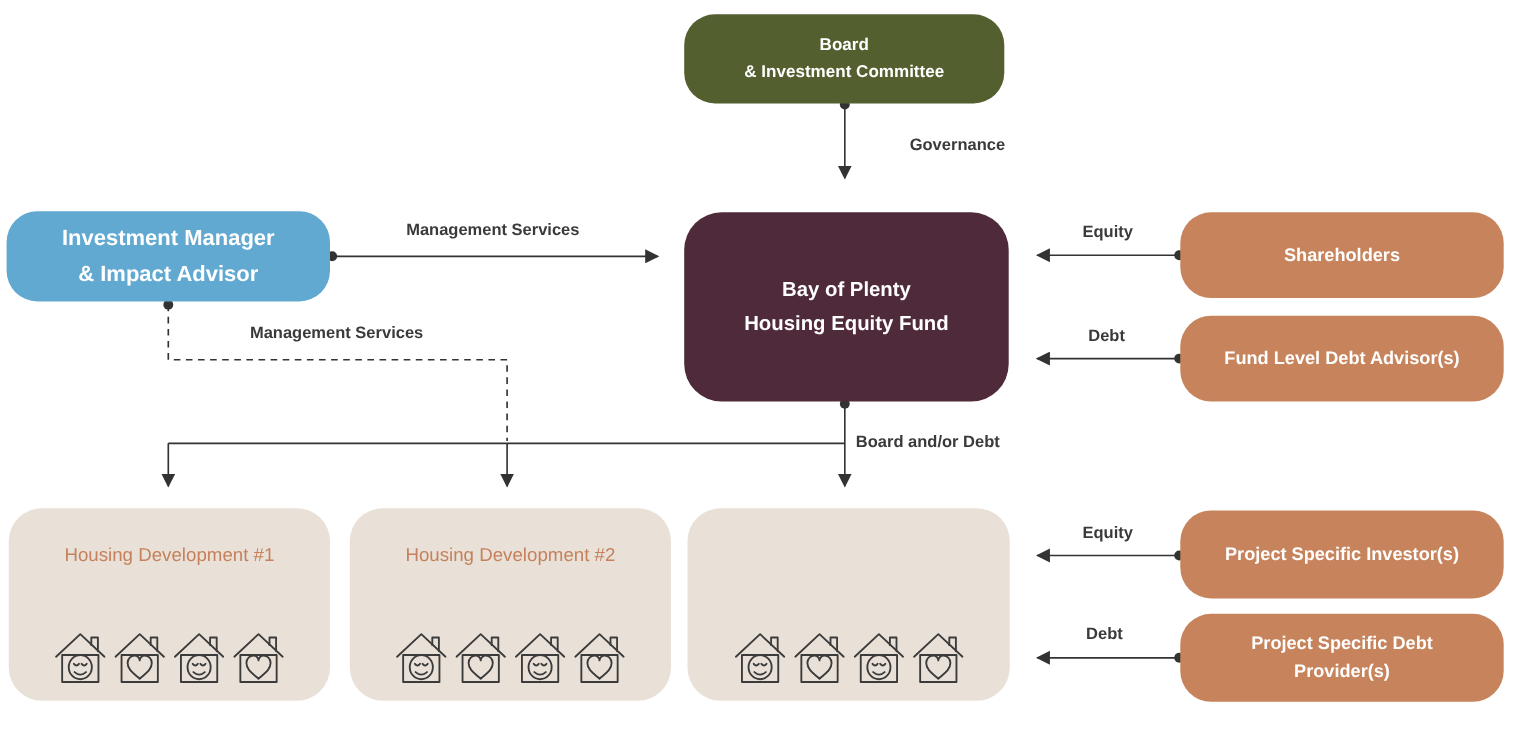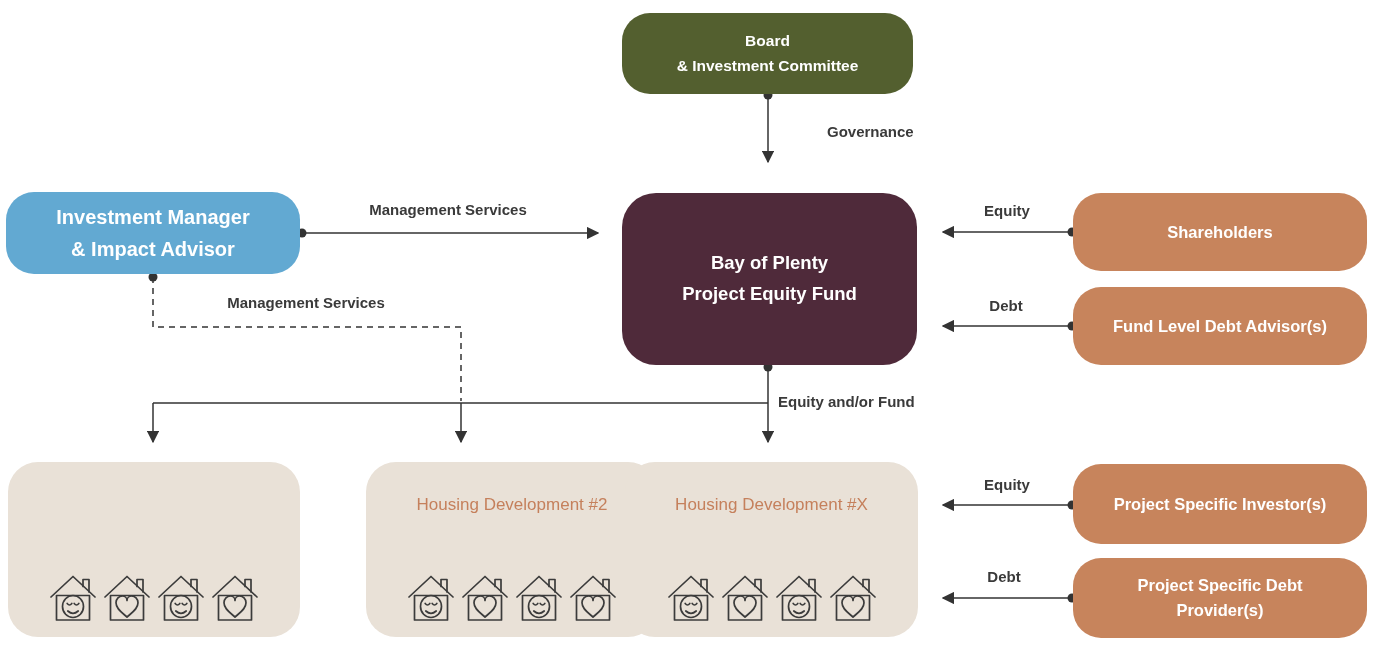--- a/index.html
+++ b/index.html
@@ -63,21 +63,21 @@
   .node-proj-inv { top: 464px; height: 80px; }
   .node-proj-debt { top: 558px; height: 80px; }
 
   .dev-box {
     position: absolute;
     top: 462px; width: 292px; height: 175px;
     background: var(--development-beige, #e9e1d7);
     border-radius: 30px;
   }
   .dev-1 { left: 8px; }
-  .dev-2 { left: 318px; margin-left: 48px; }
+  .dev-2 { left: 318px; }
   .dev-3 { left: 625px; width: 293px; }
   .dev-title {
     position: absolute;
     top: 33px; left: 0; width: 100%;
     text-align: center;
     color: var(--development-title, #c5805c);
     font-size: 17px; font-weight: 400;
   }
   .house-row {
     position: absolute;
@@ -181,32 +181,33 @@
     </g>
   </svg>
 
   <div class="node node-board">Board
 &amp; Investment Committee</div>
 
   <div class="node node-manager">Investment Manager
 &amp; Impact Advisor</div>
 
   <div class="node node-fund">Bay of Plenty
-Project Equity Fund</div>
+Housing Equity Fund</div>
 
   <div class="node node-orange node-shareholders">Shareholders</div>
 
   <div class="node node-orange node-fund-debt">Fund Level Debt Advisor(s)</div>
 
   <div class="node node-orange node-proj-debt">Project Specific Debt
 Provider(s)</div>
 
   <div class="node node-orange node-proj-inv">Project Specific Investor(s)</div>
 
   <div class="dev-box dev-1">
+    <div class="dev-title">Housing Development #1</div>
     <div class="house-row">
       <svg class="house">
           <use href="#house-smiley"></use>
         </svg>
       <svg class="house">
           <use href="#house-heart"></use>
         </svg>
       <svg class="house">
           <use href="#house-smiley"></use>
         </svg>
@@ -228,21 +229,20 @@
       <svg class="house">
           <use href="#house-smiley"></use>
         </svg>
       <svg class="house">
           <use href="#house-heart"></use>
         </svg>
     </div>
   </div>
 
   <div class="dev-box dev-3">
-    <div class="dev-title">Housing Development #X</div>
     <div class="house-row">
       <svg class="house">
           <use href="#house-smiley"></use>
         </svg>
       <svg class="house">
           <use href="#house-heart"></use>
         </svg>
       <svg class="house">
           <use href="#house-smiley"></use>
         </svg>
@@ -255,19 +255,19 @@
   <div class="edge-label" style="left:779px; top:124px;margin-left:48px;">Governance</div>
 
   <div class="edge-label centered" style="left:448px; top:202px;">Management Services</div>
 
   <div class="edge-label centered" style="left:306px; top:295px;">Management Services</div>
 
   <div class="edge-label centered" style="left:1007px; top:203px;">Equity</div>
 
   <div class="edge-label centered" style="left:1006px; top:298px;">Debt</div>
 
-  <div class="edge-label" style="left:778px; top:394px;">Equity and/or Fund</div>
+  <div class="edge-label" style="left:778px; top:394px;">Board and/or Debt</div>
 
   <div class="edge-label centered" style="left:1007px; top:477px;">Equity</div>
 
   <div class="edge-label centered" style="left:1004px; top:569px;">Debt</div>
 
 </div>
 
 </body></html>

